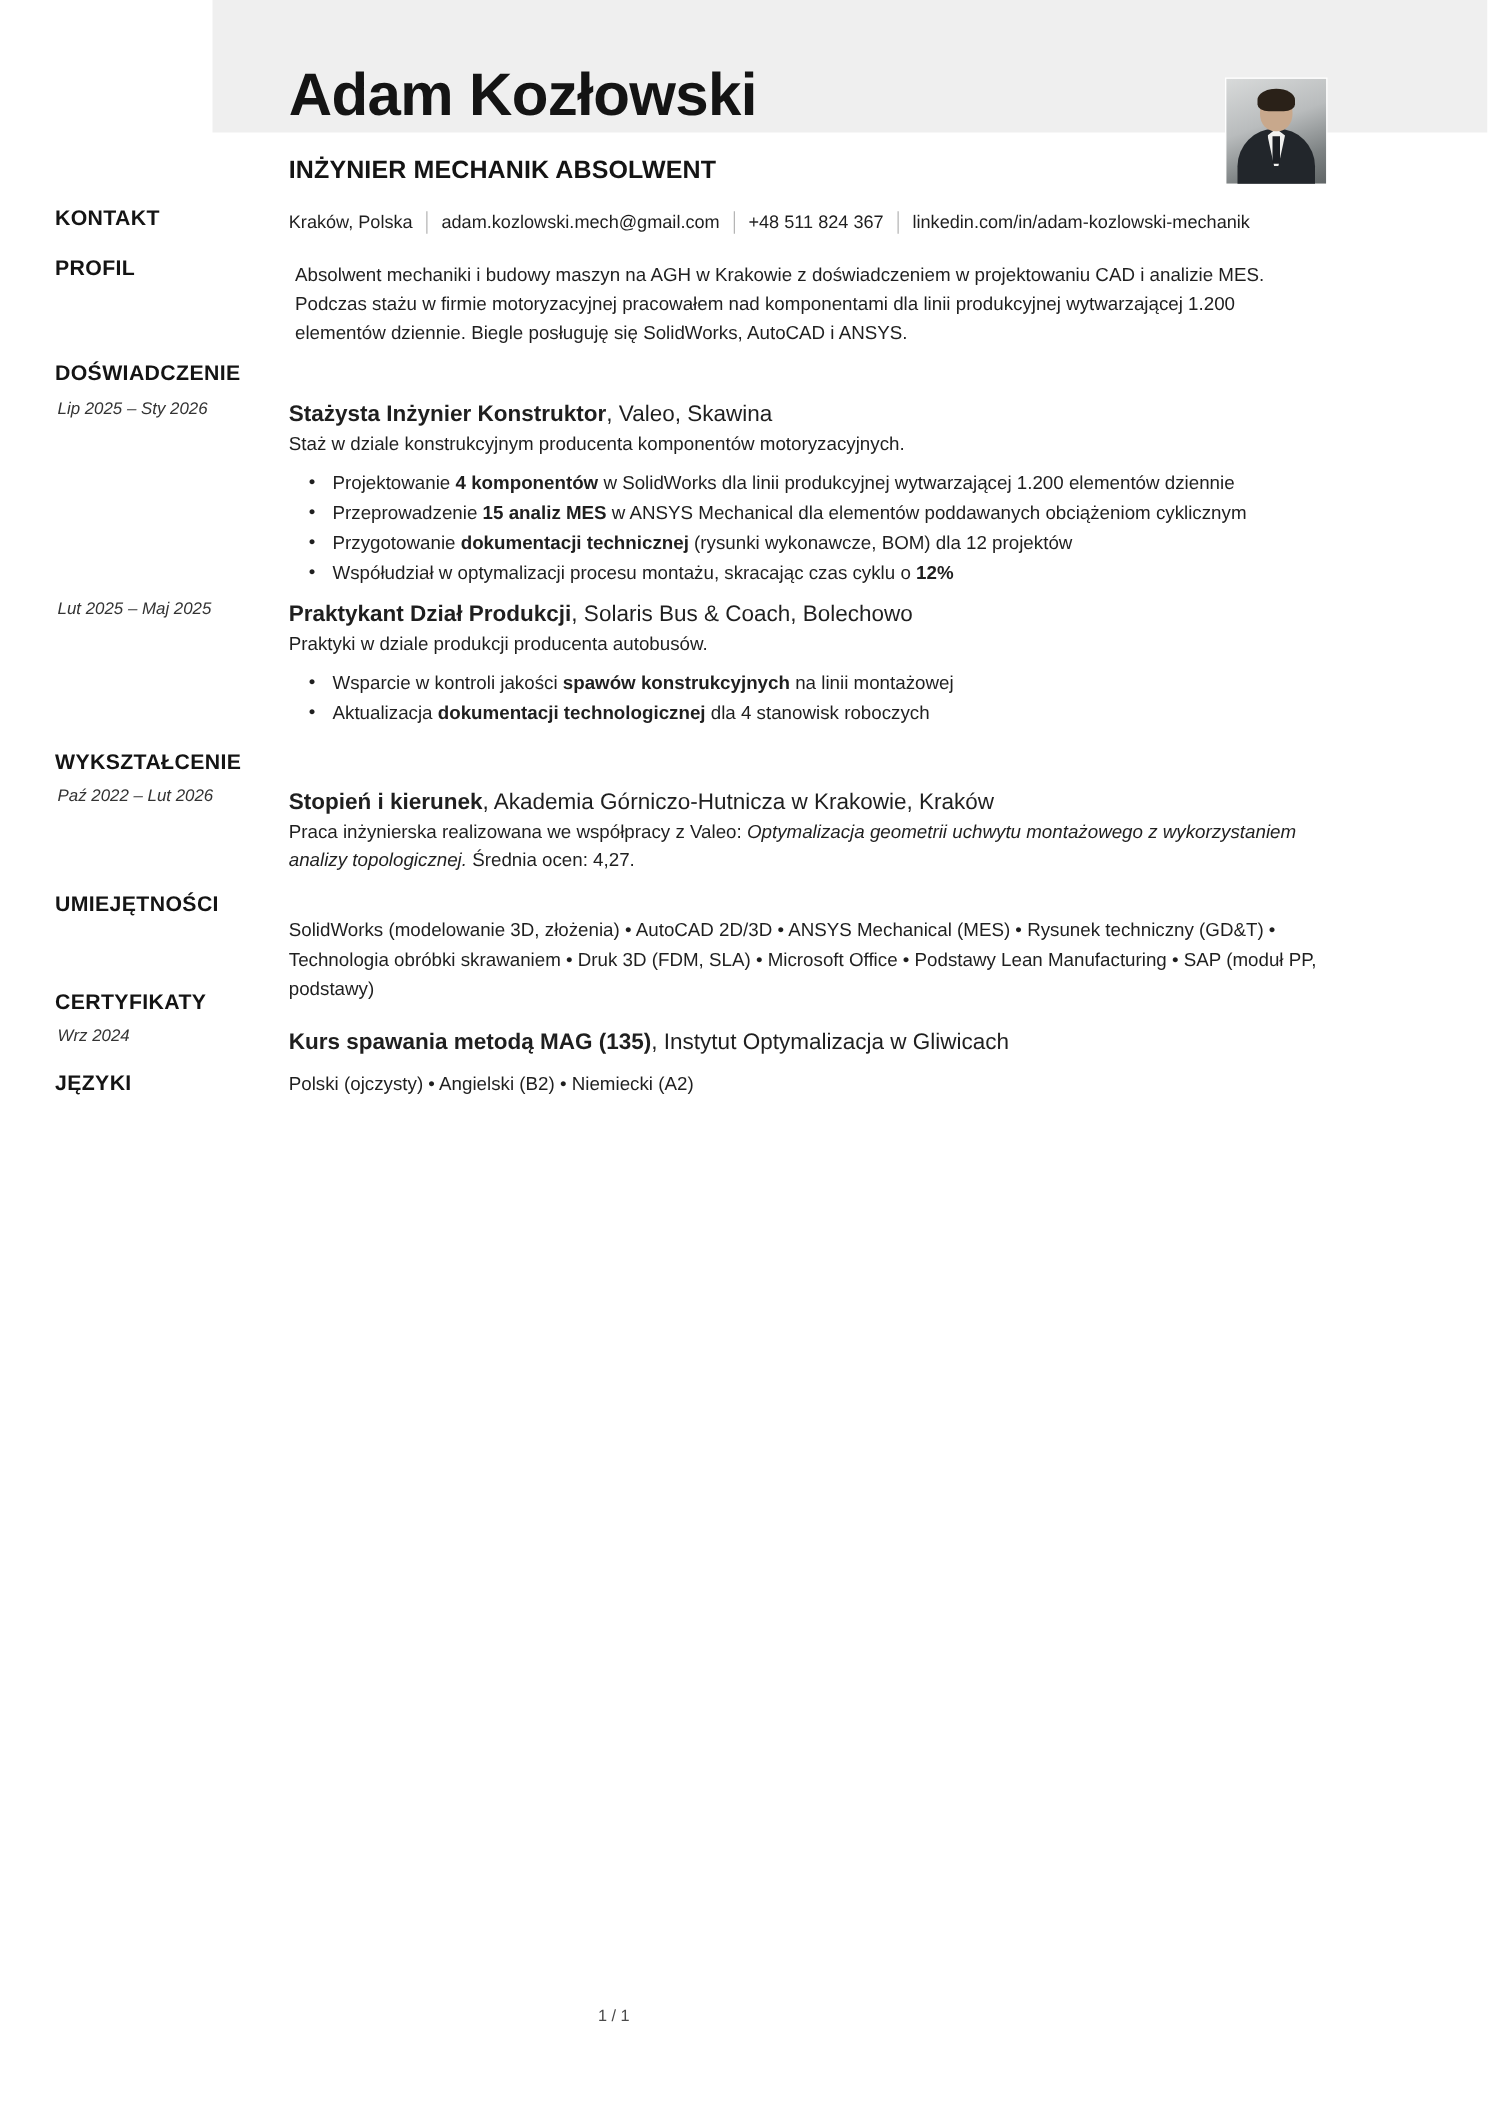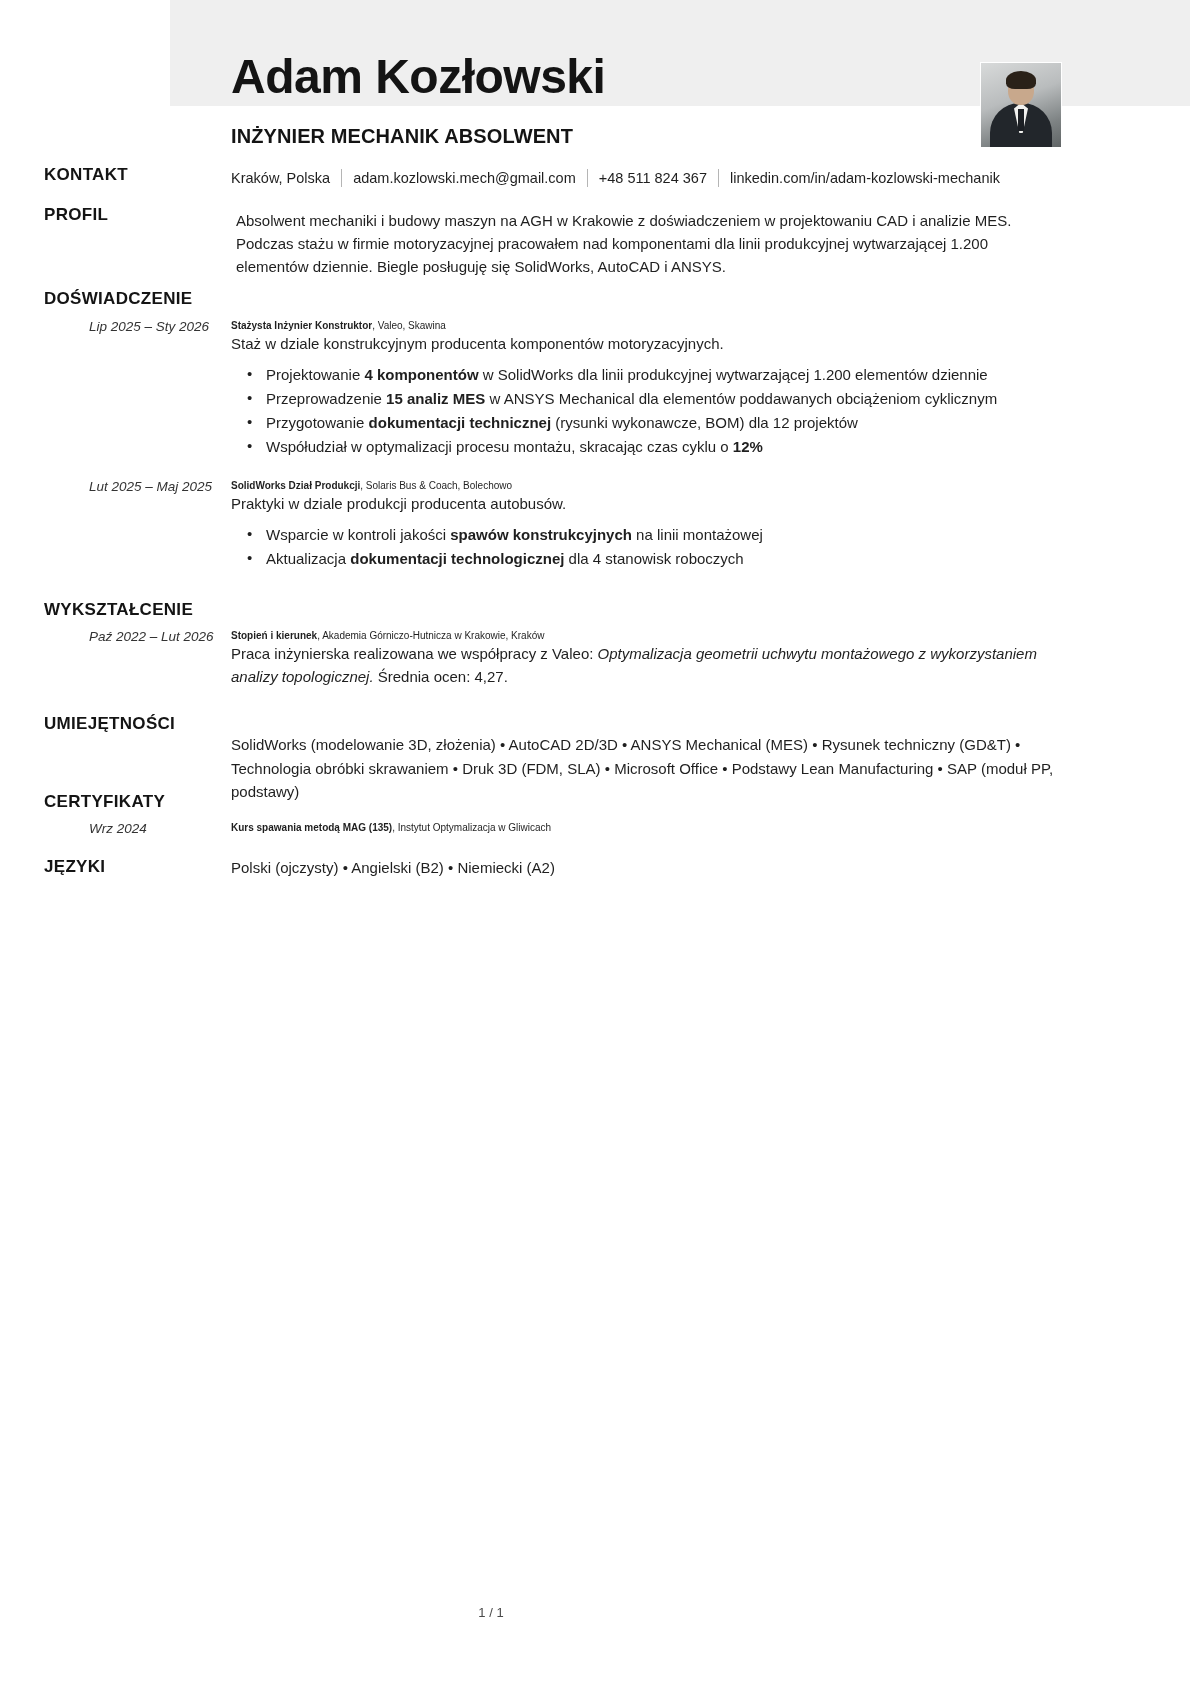--- a/index.html
+++ b/index.html
@@ -64,35 +64,34 @@
   }
   .sec-label {
     position:absolute; left:44px;
     font-size:17px; font-weight:bold; letter-spacing:0.3px; color:#141414;
     white-space:nowrap;
   }
   .date-label {
     position:absolute; left:46px;
     font-size:13.5px; font-style:italic; color:#333;
     white-space:nowrap;
-    margin-left:43px;
   }
   .main-col { position:absolute; left:231px; width:835px; }
 
   .contact-line {
     font-size:14.5px; color:#1f1f1f; display:flex; align-items:center;
   }
   .contact-line .sep {
     display:inline-block; width:1px; height:18px; background:#b5b5b5;
     margin:0 11px;
   }
   p.body-text {
     margin:5px; font-size:15px; line-height:1.52; color:#1f1f1f;
   }
-  .entry-title { font-size:10px; line-height:1.5; color:#1f1f1f; }
+  .entry-title { font-size:18px; line-height:1.5; color:#1f1f1f; }
   .entry-title b { font-weight:bold; }
   .entry-sub { font-size:15px; line-height:1.5; color:#1f1f1f; }
 
   ul.bullets { margin:7px 0 0 0; padding:0 0 0 33px; list-style:none; }
   ul.bullets li {
     position:relative; font-size:15px; line-height:1.62; color:#1f1f1f;
     padding-left:2px;
   }
   ul.bullets li:before {
     content:"\2022"; position:absolute; left:-17px; top:-1px;
@@ -158,21 +157,21 @@
       <li><span>Projektowanie </span><b>4 komponentów</b><span> w SolidWorks dla linii produkcyjnej wytwarzającej 1.200 elementów dziennie</span></li>
       <li><span>Przeprowadzenie </span><b>15 analiz MES</b><span> w ANSYS Mechanical dla elementów poddawanych obciążeniom cyklicznym</span></li>
       <li><span>Przygotowanie </span><b>dokumentacji technicznej</b><span> (rysunki wykonawcze, BOM) dla 12 projektów</span></li>
       <li><span>Współudział w optymalizacji procesu montażu, skracając czas cyklu o </span><b>12%</b><span></span></li>
     </ul>
   </div>
 
   <div class="date-label" style="top:479px">Lut 2025 – Maj 2025</div>
   <div class="main-col" style="top:478px">
     <div class="entry-title">
-      <b>SolidWorks Dział Produkcji</b><span>, Solaris Bus &amp; Coach, Bolechowo</span>
+      <b>Praktykant Dział Produkcji</b><span>, Solaris Bus &amp; Coach, Bolechowo</span>
     </div>
     <div class="entry-sub">Praktyki w dziale produkcji producenta autobusów.</div>
     <ul class="bullets">
       <li><span>Wsparcie w kontroli jakości </span><b>spawów konstrukcyjnych</b><span> na linii montażowej</span></li>
       <li><span>Aktualizacja </span><b>dokumentacji technologicznej</b><span> dla 4 stanowisk roboczych</span></li>
     </ul>
   </div>
 
   <div class="sec-label" style="top:600px">WYKSZTAŁCENIE</div>
   <div class="date-label" style="top:629px">Paź 2022 – Lut 2026</div>

